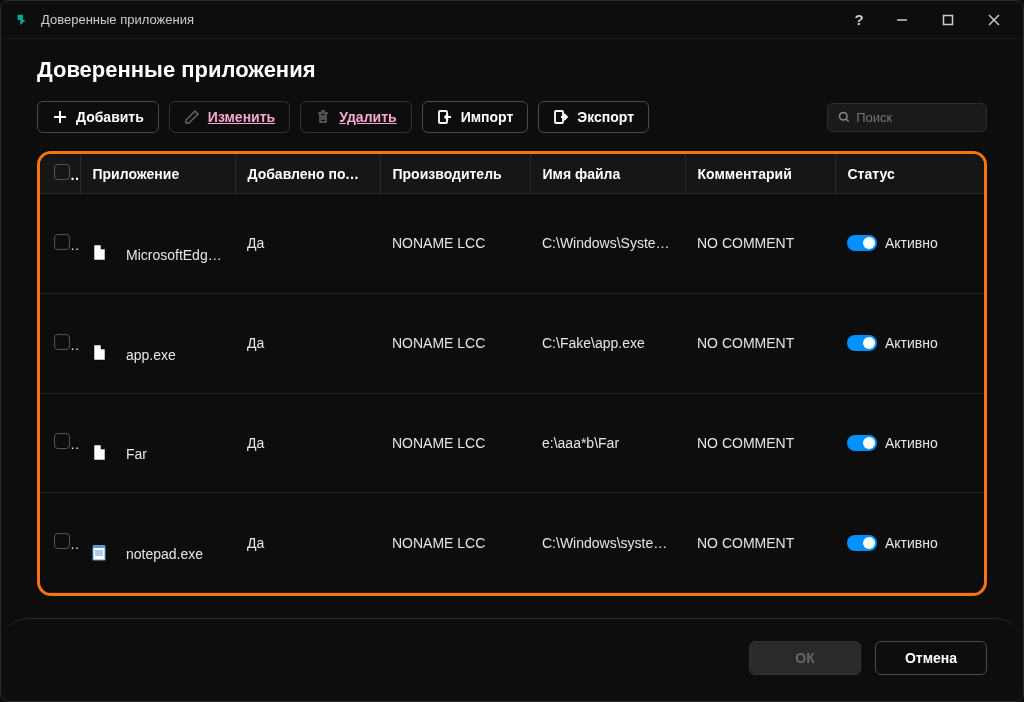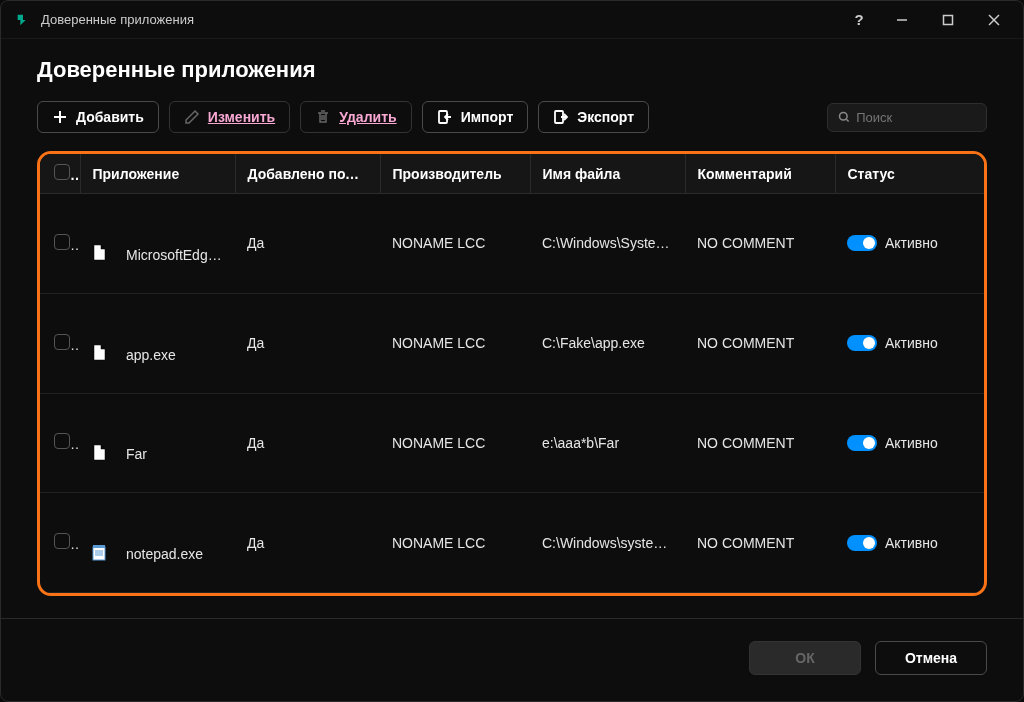--- a/index.html
+++ b/index.html
@@ -193,20 +193,21 @@
 .table-body-fill { flex: 1 1 auto; background: #101010; }
 
 
 .footer {
   padding: 22px 36px 26px 0;
   border-top: 1px solid #2a2a2a;
   display: flex;
   justify-content: flex-end;
   gap: 14px;
   margin-top: 22px;
+  border-radius: 27px;
 }
 .footer .fbtn {
   min-width: 112px;
   padding: 8px 18px;
   border-radius: 6px;
   font-size: 14px;
   font-weight: 600;
   border: 1px solid #4a4a4a;
   background: transparent;
   color: #fff;

